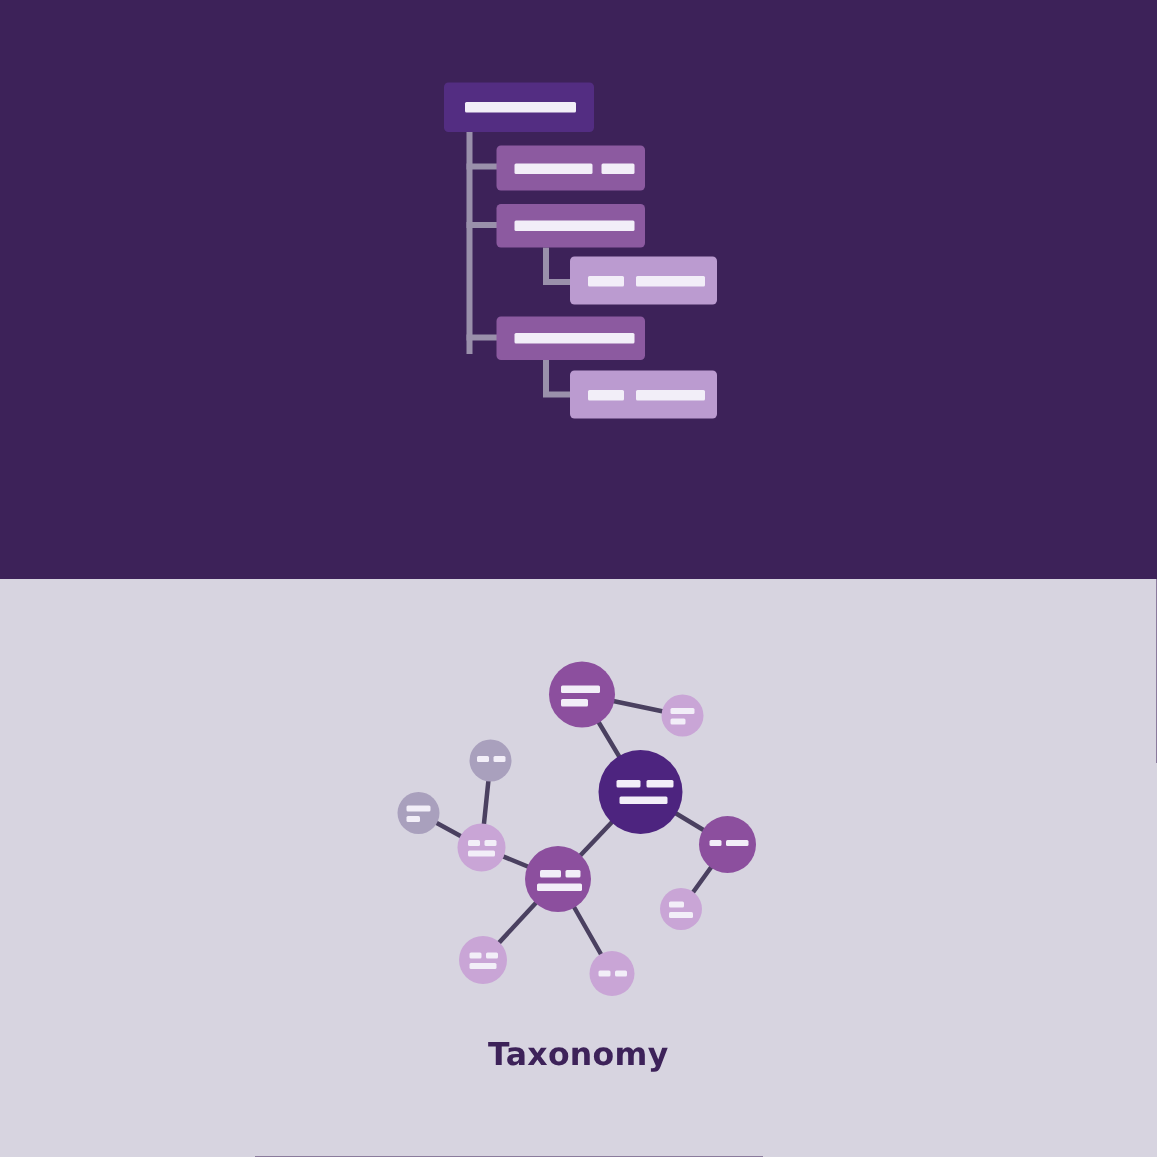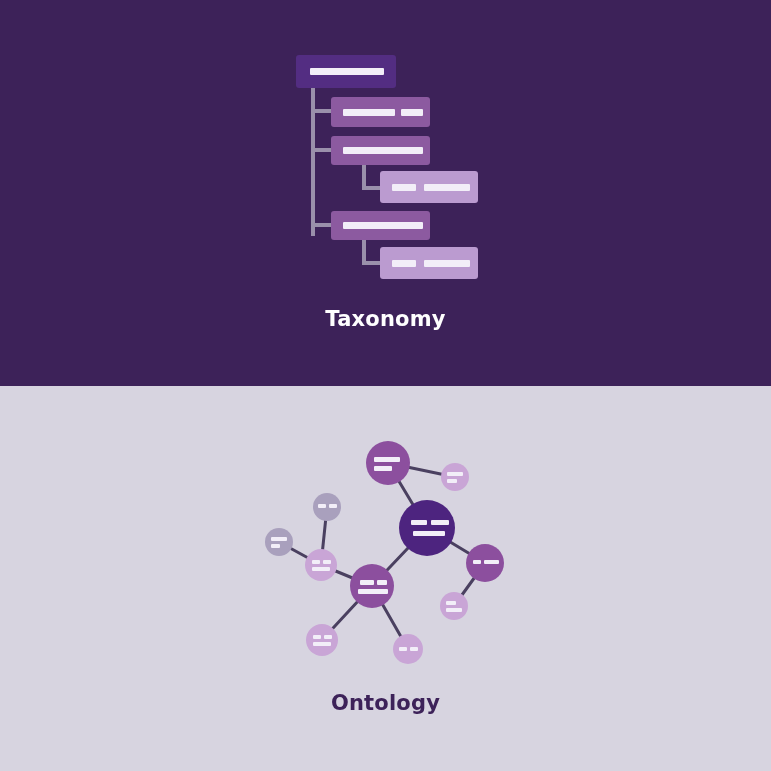--- a/index.html
+++ b/index.html
@@ -67,21 +67,20 @@
           <span class="bar" style="left: 44px; top: 13px; width: 46px; background: rgb(242, 238, 248);"></span>
         </div>
         <div class="node-box lvl2" style="left: 331px; top: 211px; width: 99px; height: 29px; background: rgb(140, 90, 160);">
           <span class="bar" style="left: 12px; top: 11px; width: 80px; background: rgb(242, 238, 248);"></span>
         </div>
         <div class="node-box lvl3" style="left: 380px; top: 247px; width: 98px; height: 32px; background: rgb(187, 155, 208);">
           <span class="bar" style="left: 12px; top: 13px; width: 24px; background: rgb(242, 238, 248);"></span>
           <span class="bar" style="left: 44px; top: 13px; width: 46px; background: rgb(242, 238, 248);"></span>
         </div>
       </div>
-    <div class="panel-caption" id="taxonomy-caption" style="color: rgb(255, 255, 255);">Taxonomy</div>
   </div>
 
   <div class="panel" id="ontology-panel" style="background: rgb(215, 212, 224);">
     <div class="graph" style="top:0" id="ontology-graph-wrap">
       <svg id="ontology-svg" width="771" height="300" viewBox="0 0 771 300">
           <line x1="388" y1="77" x2="427" y2="142" stroke="#4a4060" stroke-width="3" stroke-linecap="round"></line>
           <line x1="388" y1="77" x2="455" y2="91" stroke="#4a4060" stroke-width="3" stroke-linecap="round"></line>
           <line x1="427" y1="142" x2="485" y2="177" stroke="#4a4060" stroke-width="3" stroke-linecap="round"></line>
           <line x1="427" y1="142" x2="372" y2="200" stroke="#4a4060" stroke-width="3" stroke-linecap="round"></line>
           <line x1="485" y1="177" x2="454" y2="220" stroke="#4a4060" stroke-width="3" stroke-linecap="round"></line>
@@ -144,16 +143,16 @@
             <rect x="324" y="249" width="8" height="4" rx="1" fill="#f2eef8"></rect>
             <rect x="313" y="256" width="18" height="4" rx="1" fill="#f2eef8"></rect>
           </g>
           <g>
             <circle cx="408" cy="263" r="15" fill="#c9a5d6"></circle>
             <rect x="399" y="261" width="8" height="4" rx="1" fill="#f2eef8"></rect>
             <rect x="410" y="261" width="8" height="4" rx="1" fill="#f2eef8"></rect>
           </g>
         </svg>
     </div>
-    <div class="panel-caption" id="ontology-caption" style="top: 305px; color: rgb(61, 34, 89);">Ontology</div>
+    <div class="panel-caption" id="ontology-caption" style="top: 305px; color: rgb(61, 34, 89);">Taxonomy</div>
   </div>
 
 </div>
 
 </body></html>

